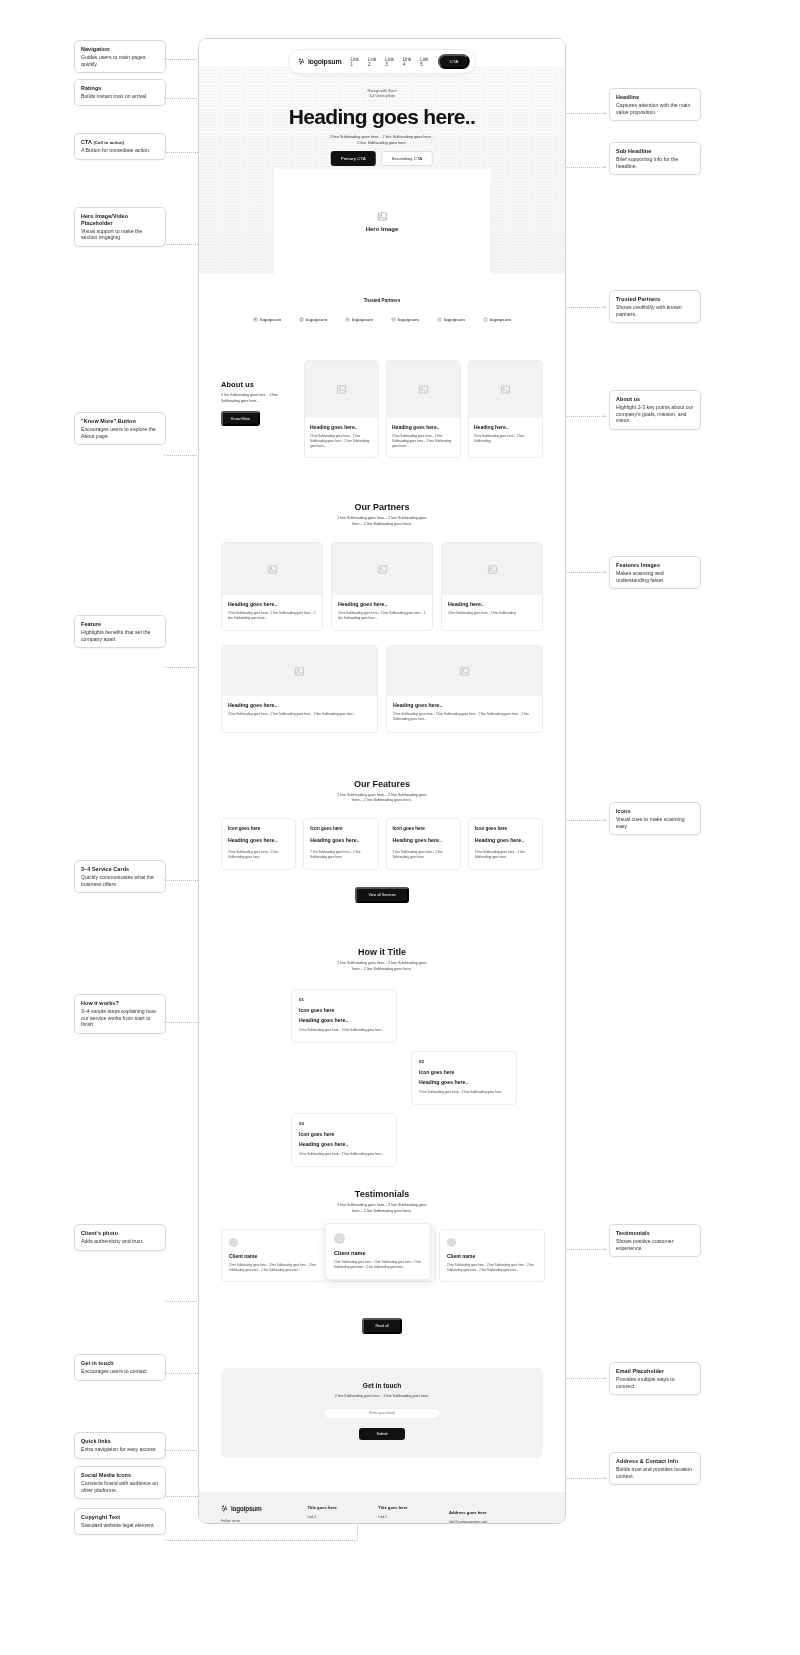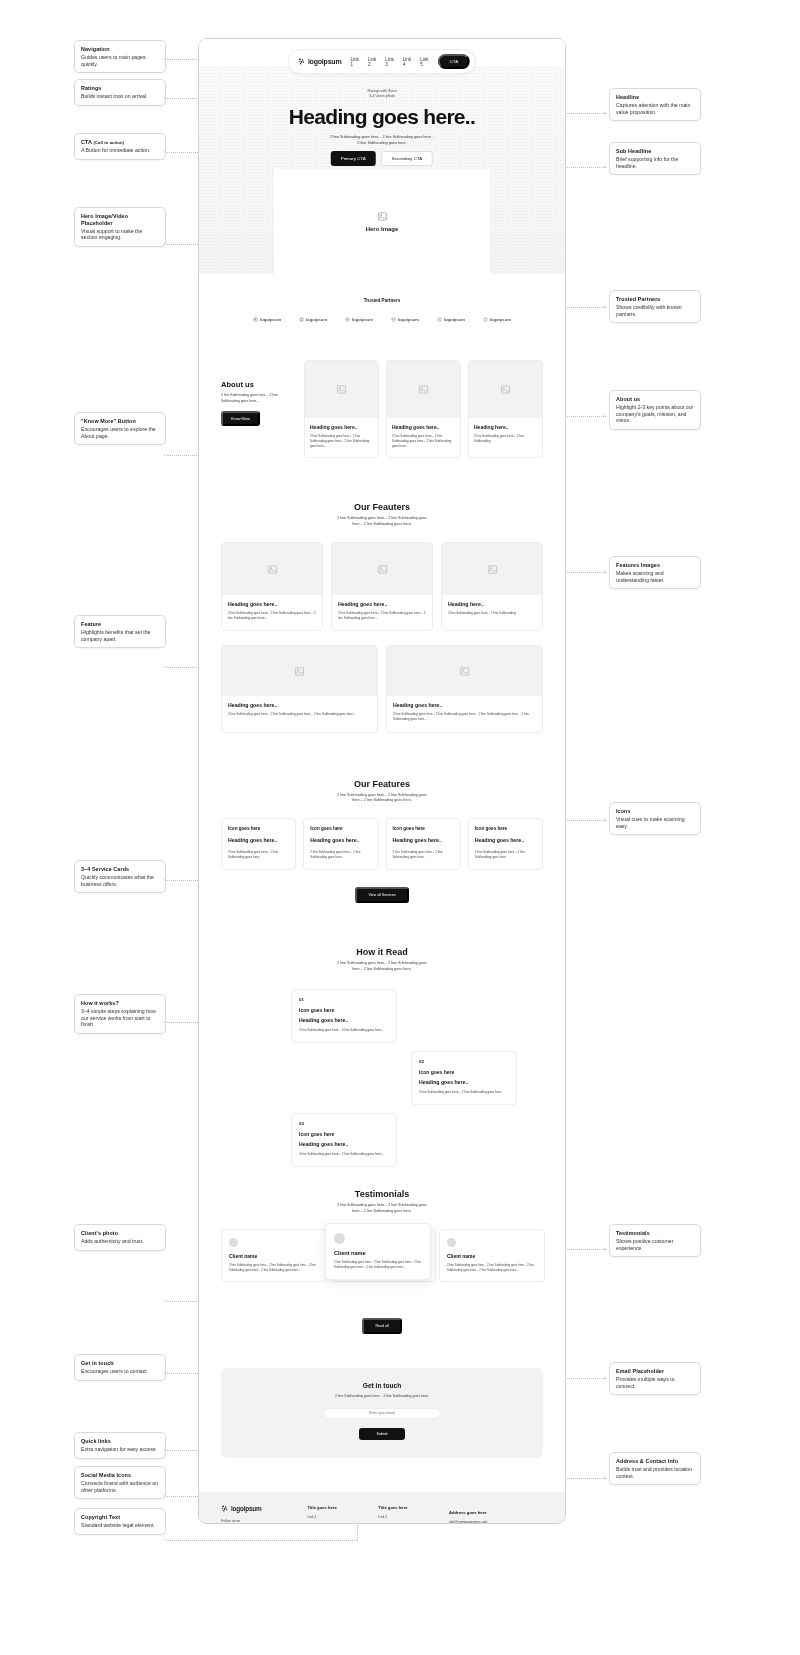--- a/index.html
+++ b/index.html
@@ -471,21 +471,21 @@
         </div>
         <div class="body">
           <h4>Heading here..</h4>
           <p>2 line Subheading goes here... 2 line Subheading</p>
         </div>
       </article>
     </div>
   </section>
 
   <section class="sec features">
-    <h2 class="sec-title">Our Feauters</h2>
+    <h2 class="sec-title">Our Partners</h2>
     <div class="sec-sub">
       <div>2 line Subheading goes here... 2 line Subheading goes</div>
       <div>here... 2 line Subheading goes here.</div>
     </div>
     <div class="frow">
       <article class="fcard">
         <div class="ph">
             <svg class="imgicon" viewBox="0 0 24 24" fill="none" stroke="#b5b5b5" stroke-width="1.6">
               <rect x="3" y="4" width="18" height="16" rx="2"></rect>
               <circle cx="8.5" cy="9.5" r="1.6"></circle>
@@ -581,21 +581,21 @@
         <h4>Heading goes here..</h4>
         <p>2 line Subheading goes here... 2 line Subheading goes here.</p>
       </article>
     </div>
     <div class="center-btn">
       <button class="btn-sm">View all Services</button>
     </div>
   </section>
 
   <section class="sec how">
-    <h2 class="sec-title">How it Read</h2>
+    <h2 class="sec-title">How it Title</h2>
     <div class="sec-sub">
       <div>2 line Subheading goes here... 2 line Subheading goes</div>
       <div>here... 2 line Subheading goes here.</div>
     </div>
     <div class="steps">
       <article class="step" style="left:70px;top:0;">
         <div class="num">01</div>
         <div class="ic">Icon goes here</div>
         <h4>Heading goes here..</h4>
         <p>2 line Subheading goes here... 3 line Subheading goes here...</p>

